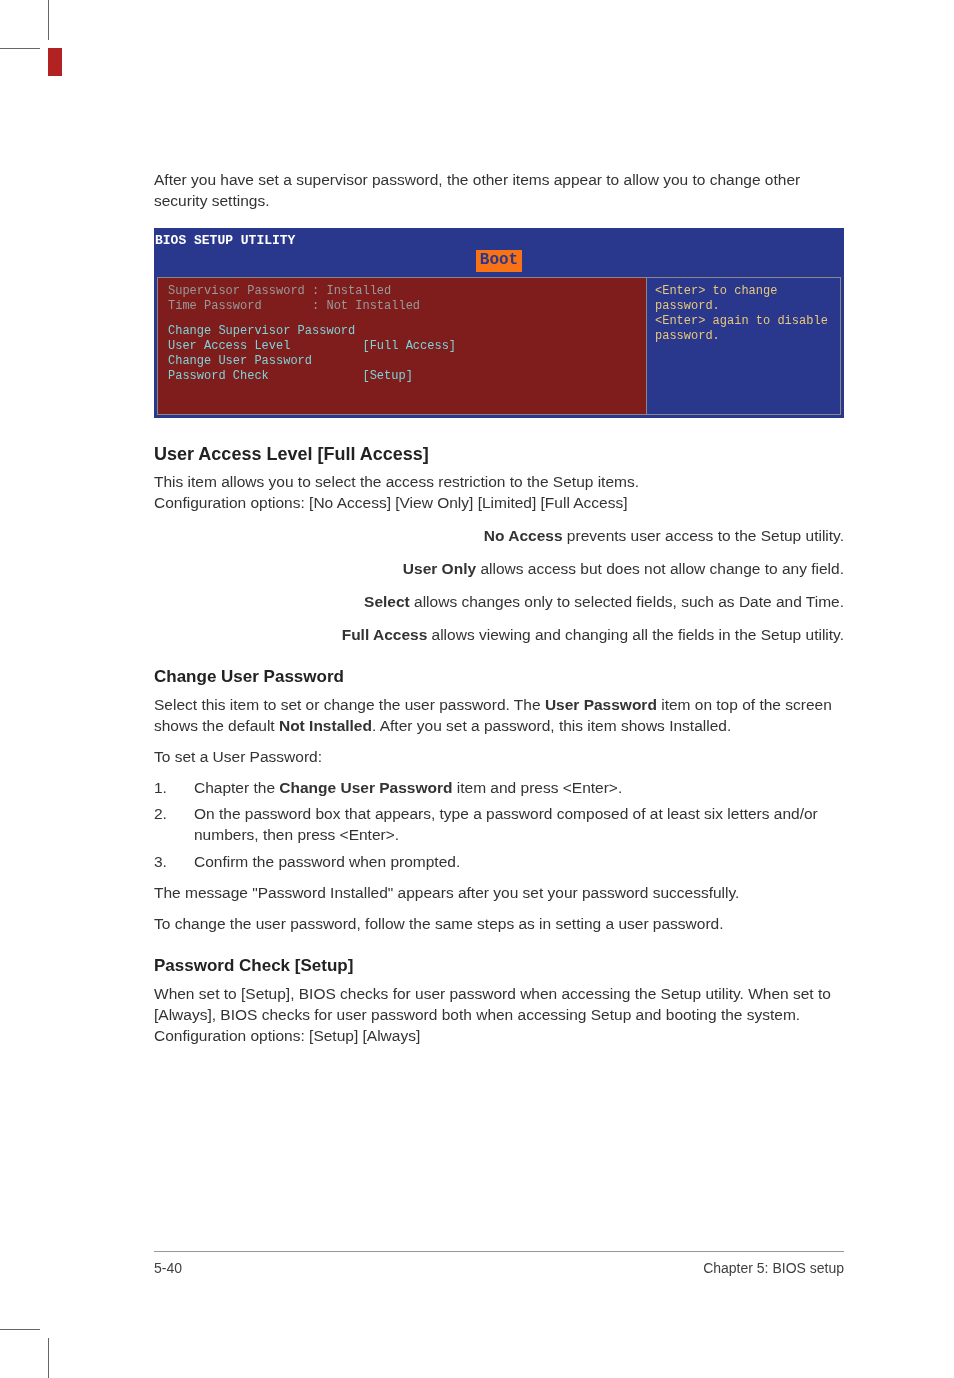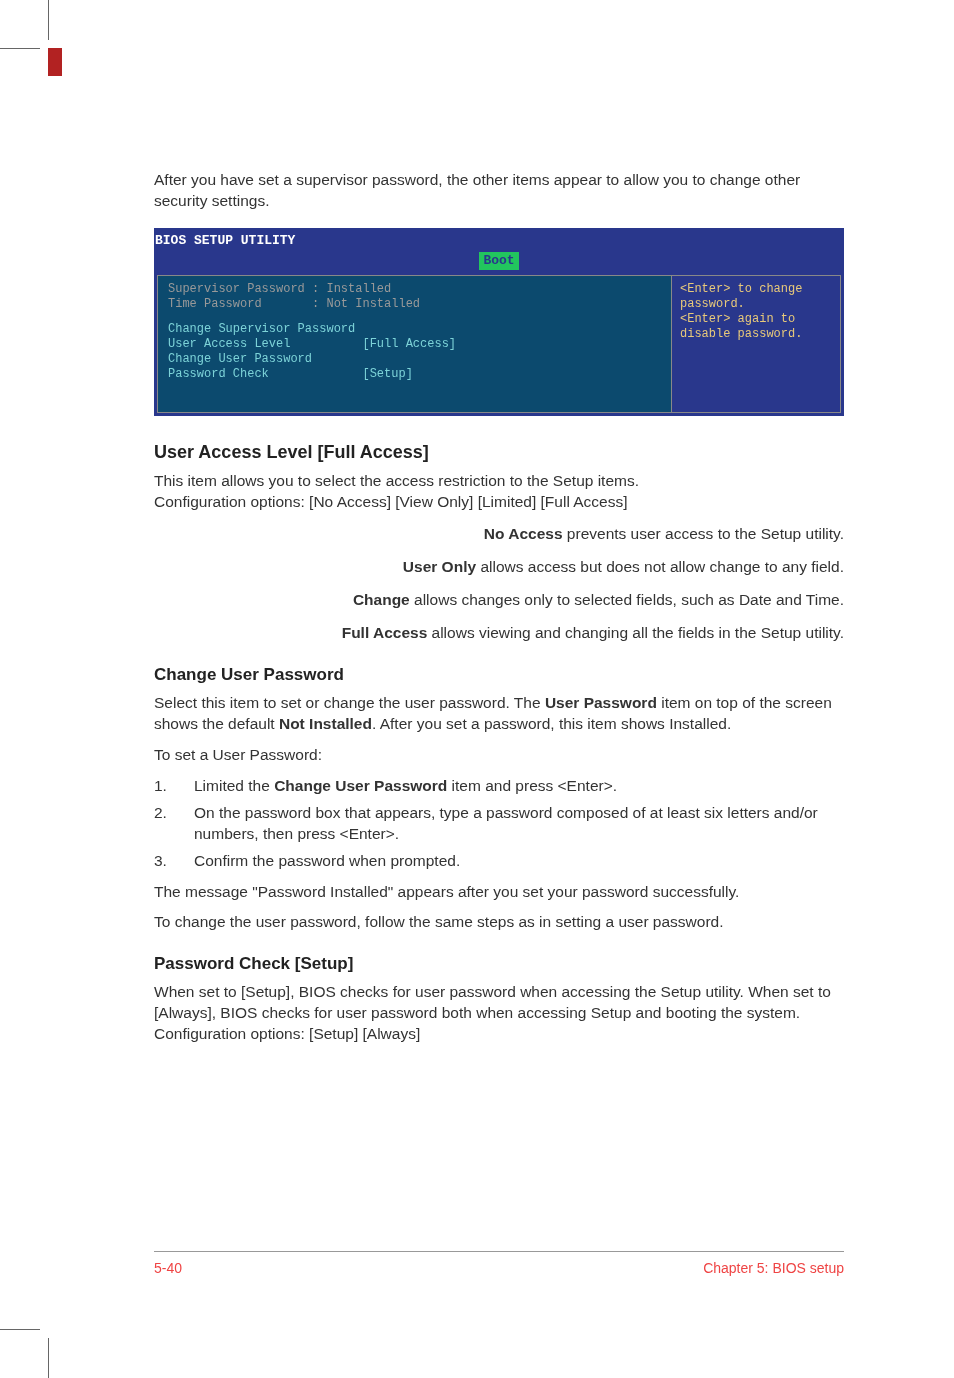--- a/index.html
+++ b/index.html
@@ -52,45 +52,45 @@
       font-size: 13px;
       color: #fff;
       padding: 3px 0 0 0;
     }
     .bios-tab-row {
       text-align: center;
       padding-bottom: 3px;
     }
     .bios-tab {
       display: inline-block;
-      background: #22c55e;
+      background: #f97316;
       color: #29378c;
       font-family: "Courier New", monospace;
       font-weight: bold;
-      font-size: 13px;
+      font-size: 16px;
       padding: 0 4px;
     }
     .bios-body {
       display: flex;
       height: 142px;
     }
     .bios-left {
       flex: 1;
-      background: #0c4a6e;
+      background: #7f1d1d;
       border: 1px solid #888;
       border-right: none;
       margin: 2px 0 2px 2px;
       padding: 6px 10px;
       font-family: "Courier New", monospace;
       font-size: 12px;
       line-height: 1.25;
       position: relative;
     }
     .bios-right {
-      width: 170px;
+      width: 195px;
       background: #29378c;
       border: 1px solid #888;
       margin: 2px 2px 2px 0;
       padding: 6px 8px;
       font-family: "Courier New", monospace;
       font-size: 12px;
       line-height: 1.25;
       color: #e8c97a;
     }
     .bios-gray { color: #999; }
@@ -136,21 +136,21 @@
       flex: 1;
     }
     .footer {
       position: absolute;
       bottom: 102px;
       left: 154px;
       right: 110px;
       border-top: 1px solid #999;
       padding-top: 8px;
       font-size: 14px;
-      color: #ef4444;
+      color: #404040;
       display: flex;
       justify-content: space-between;
     }
     strong { font-weight: bold; }
   </style>
 </head>
 <body>
 
 <div class="crop-marks">
   <div class="crop-tl-v"></div>
@@ -190,38 +190,38 @@
   <p class="body">Configuration options: [No Access] [View Only] [Limited] [Full Access]</p>
 
   <div class="indent-block">
     <p>
       <strong>No Access</strong><span> prevents user access to the Setup utility.</span>
     </p>
     <p>
       <strong>User Only</strong><span> allows access but does not allow change to any field.</span>
     </p>
     <p>
-      <strong>Change</strong><span> allows changes only to selected fields, such as Date and Time.</span>
+      <strong>Select</strong><span> allows changes only to selected fields, such as Date and Time.</span>
     </p>
     <p>
       <strong>Full Access</strong><span> allows viewing and changing all the fields in the Setup utility.</span>
     </p>
   </div>
 
   <h3 class="heading-sub">Change User Password</h3>
   <p class="body">
     <span>Select this item to set or change the user password. The </span><strong>User Password</strong><span> item on top of the screen shows the default </span><strong>Not Installed</strong><span>. After you set a password, this item shows Installed.</span>
   </p>
   <p class="body">To set a User Password:</p>
 
   <ol>
     <li>
       <span class="num">1.</span>
       <span class="txt">
-        <span>Limited the </span><strong>Change User Password</strong><span> item and press &lt;Enter&gt;.</span>
+        <span>Chapter the </span><strong>Change User Password</strong><span> item and press &lt;Enter&gt;.</span>
       </span>
     </li>
     <li>
       <span class="num">2.</span>
       <span class="txt">On the password box that appears, type a password composed of at least six letters and/or numbers, then press &lt;Enter&gt;.</span>
     </li>
     <li>
       <span class="num">3.</span>
       <span class="txt">Confirm the password when prompted.</span>
     </li>

